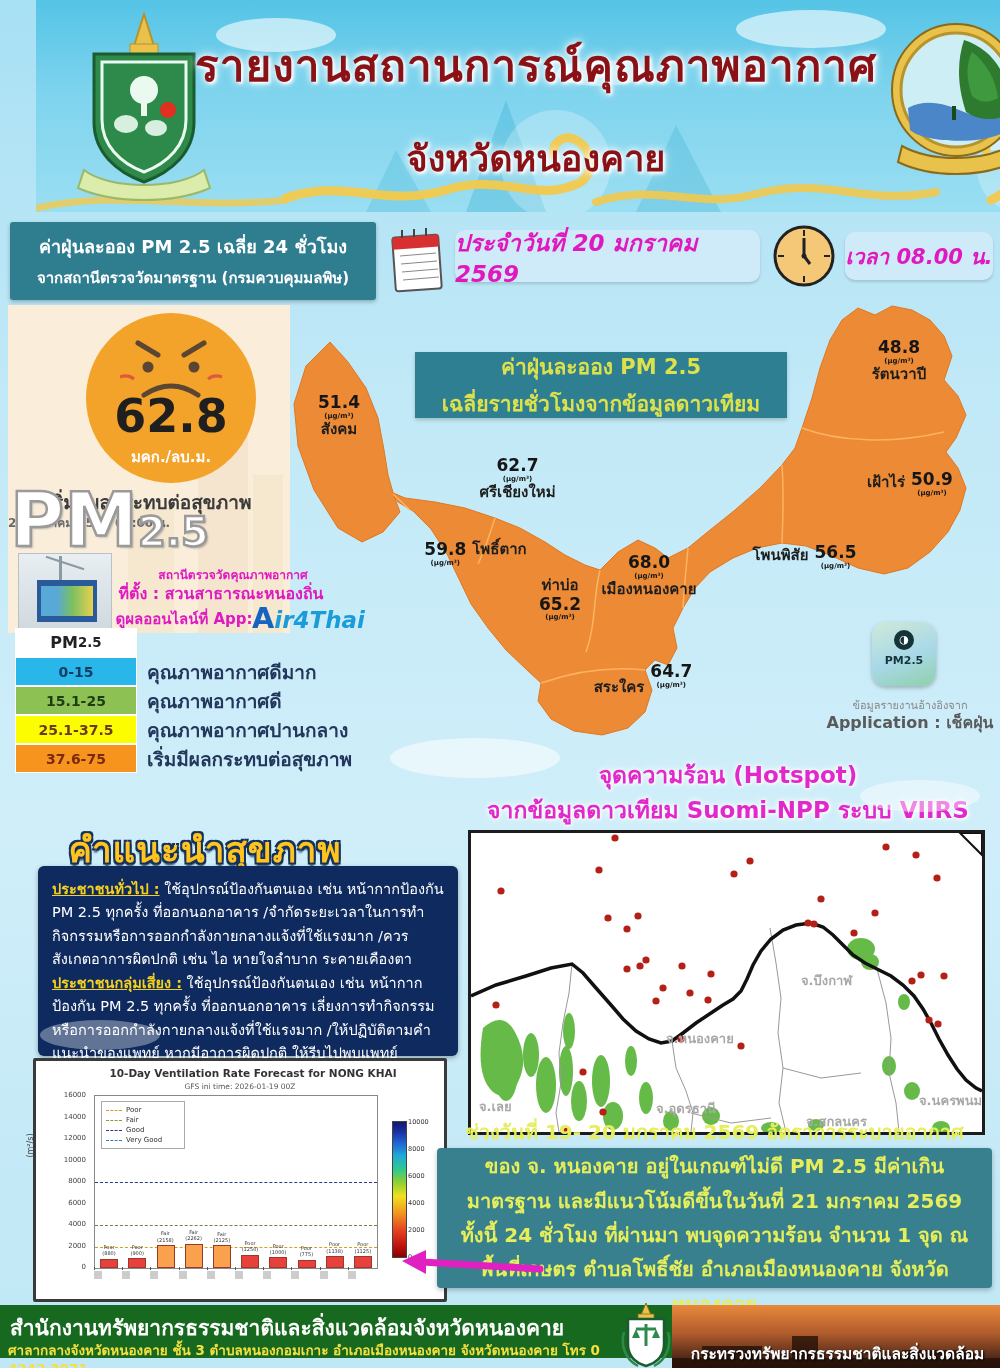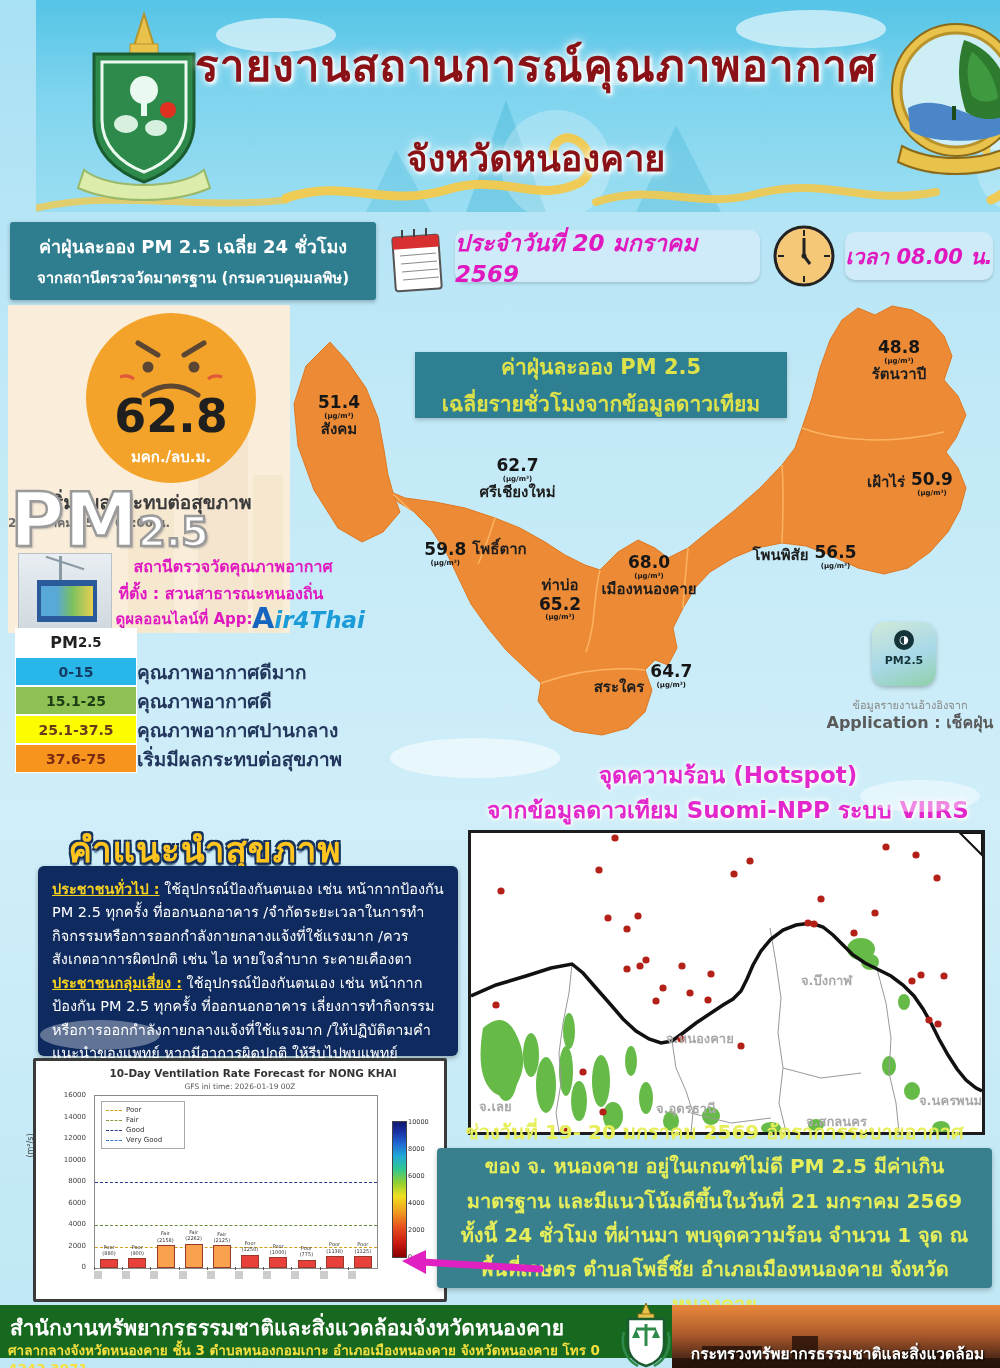--- a/index.html
+++ b/index.html
@@ -46,32 +46,32 @@
   #pm-big .pm{font-size:74px;}
   #pm-big .pmsub{font-size:40px;}
   #station-photo{position:absolute;left:10px;top:248px;width:92px;height:80px;
                  background:linear-gradient(180deg,#e8eef2,#cfd8de);border:1px solid #b8c2c8;}
   #station-photo .box{position:absolute;left:18px;top:26px;width:60px;height:42px;background:#2a5a9a;}
   #station-photo .art{position:absolute;left:22px;top:32px;width:52px;height:30px;
                       background:linear-gradient(90deg,#58a8d8 30%,#7ac060 60%,#e8d050 100%);}
   #station-photo .pole{position:absolute;left:40px;top:2px;width:3px;height:26px;background:#8a9aa5;}
   #station-photo .bar{position:absolute;left:26px;top:8px;width:40px;height:2px;background:#8a9aa5;transform:rotate(18deg);}
   .sta-line{position:absolute;color:#e018c0;font-weight:bold;text-align:center;}
-  #sta1{left:100px;top:249px;width:250px;font-size:16px;}
+  #sta1{left:100px;top:260px;width:250px;font-size:12px;}
   #sta2{left:88px;top:276px;width:250px;font-size:16px;}
   #sta3{left:96px;top:302px;width:160px;font-size:15px;}
   #a4t{position:absolute;left:244px;top:296px;font-size:23px;font-weight:bold;color:#1b9cd8;font-style:italic;}
   #a4t::first-letter{font-size:1.25em;color:#1565c0;font-style:normal;}
 
   
   #legend{position:absolute;left:15px;top:628px;width:410px;}
   .lg-row{position:relative;height:29px;display:flex;align-items:stretch;}
   .lg-cell{width:120px;display:flex;align-items:center;justify-content:center;
            font-size:14px;font-weight:bold;border:1px solid #fff;}
-  .lg-label{flex:1;display:flex;align-items:center;
+  .lg-label{flex:1;display:flex;align-items:center;padding-left:10px;
             font-size:19px;font-weight:bold;color:#23365c;}
   .lg-head{background:#fff;color:#222;font-size:16px;}
   .lg-blue{background:#29b7ea;color:#143c64;}
   .lg-green{background:#8dc153;color:#1c3c14;}
   .lg-yellow{background:#fdfd02;color:#6a3a1a;}
   .lg-orange{background:#f7941e;color:#7a2a10;}
   .lg-red{background:#fb0808;color:#f5e040;}
 
   
   #prov-map{position:absolute;left:288px;top:300px;}

